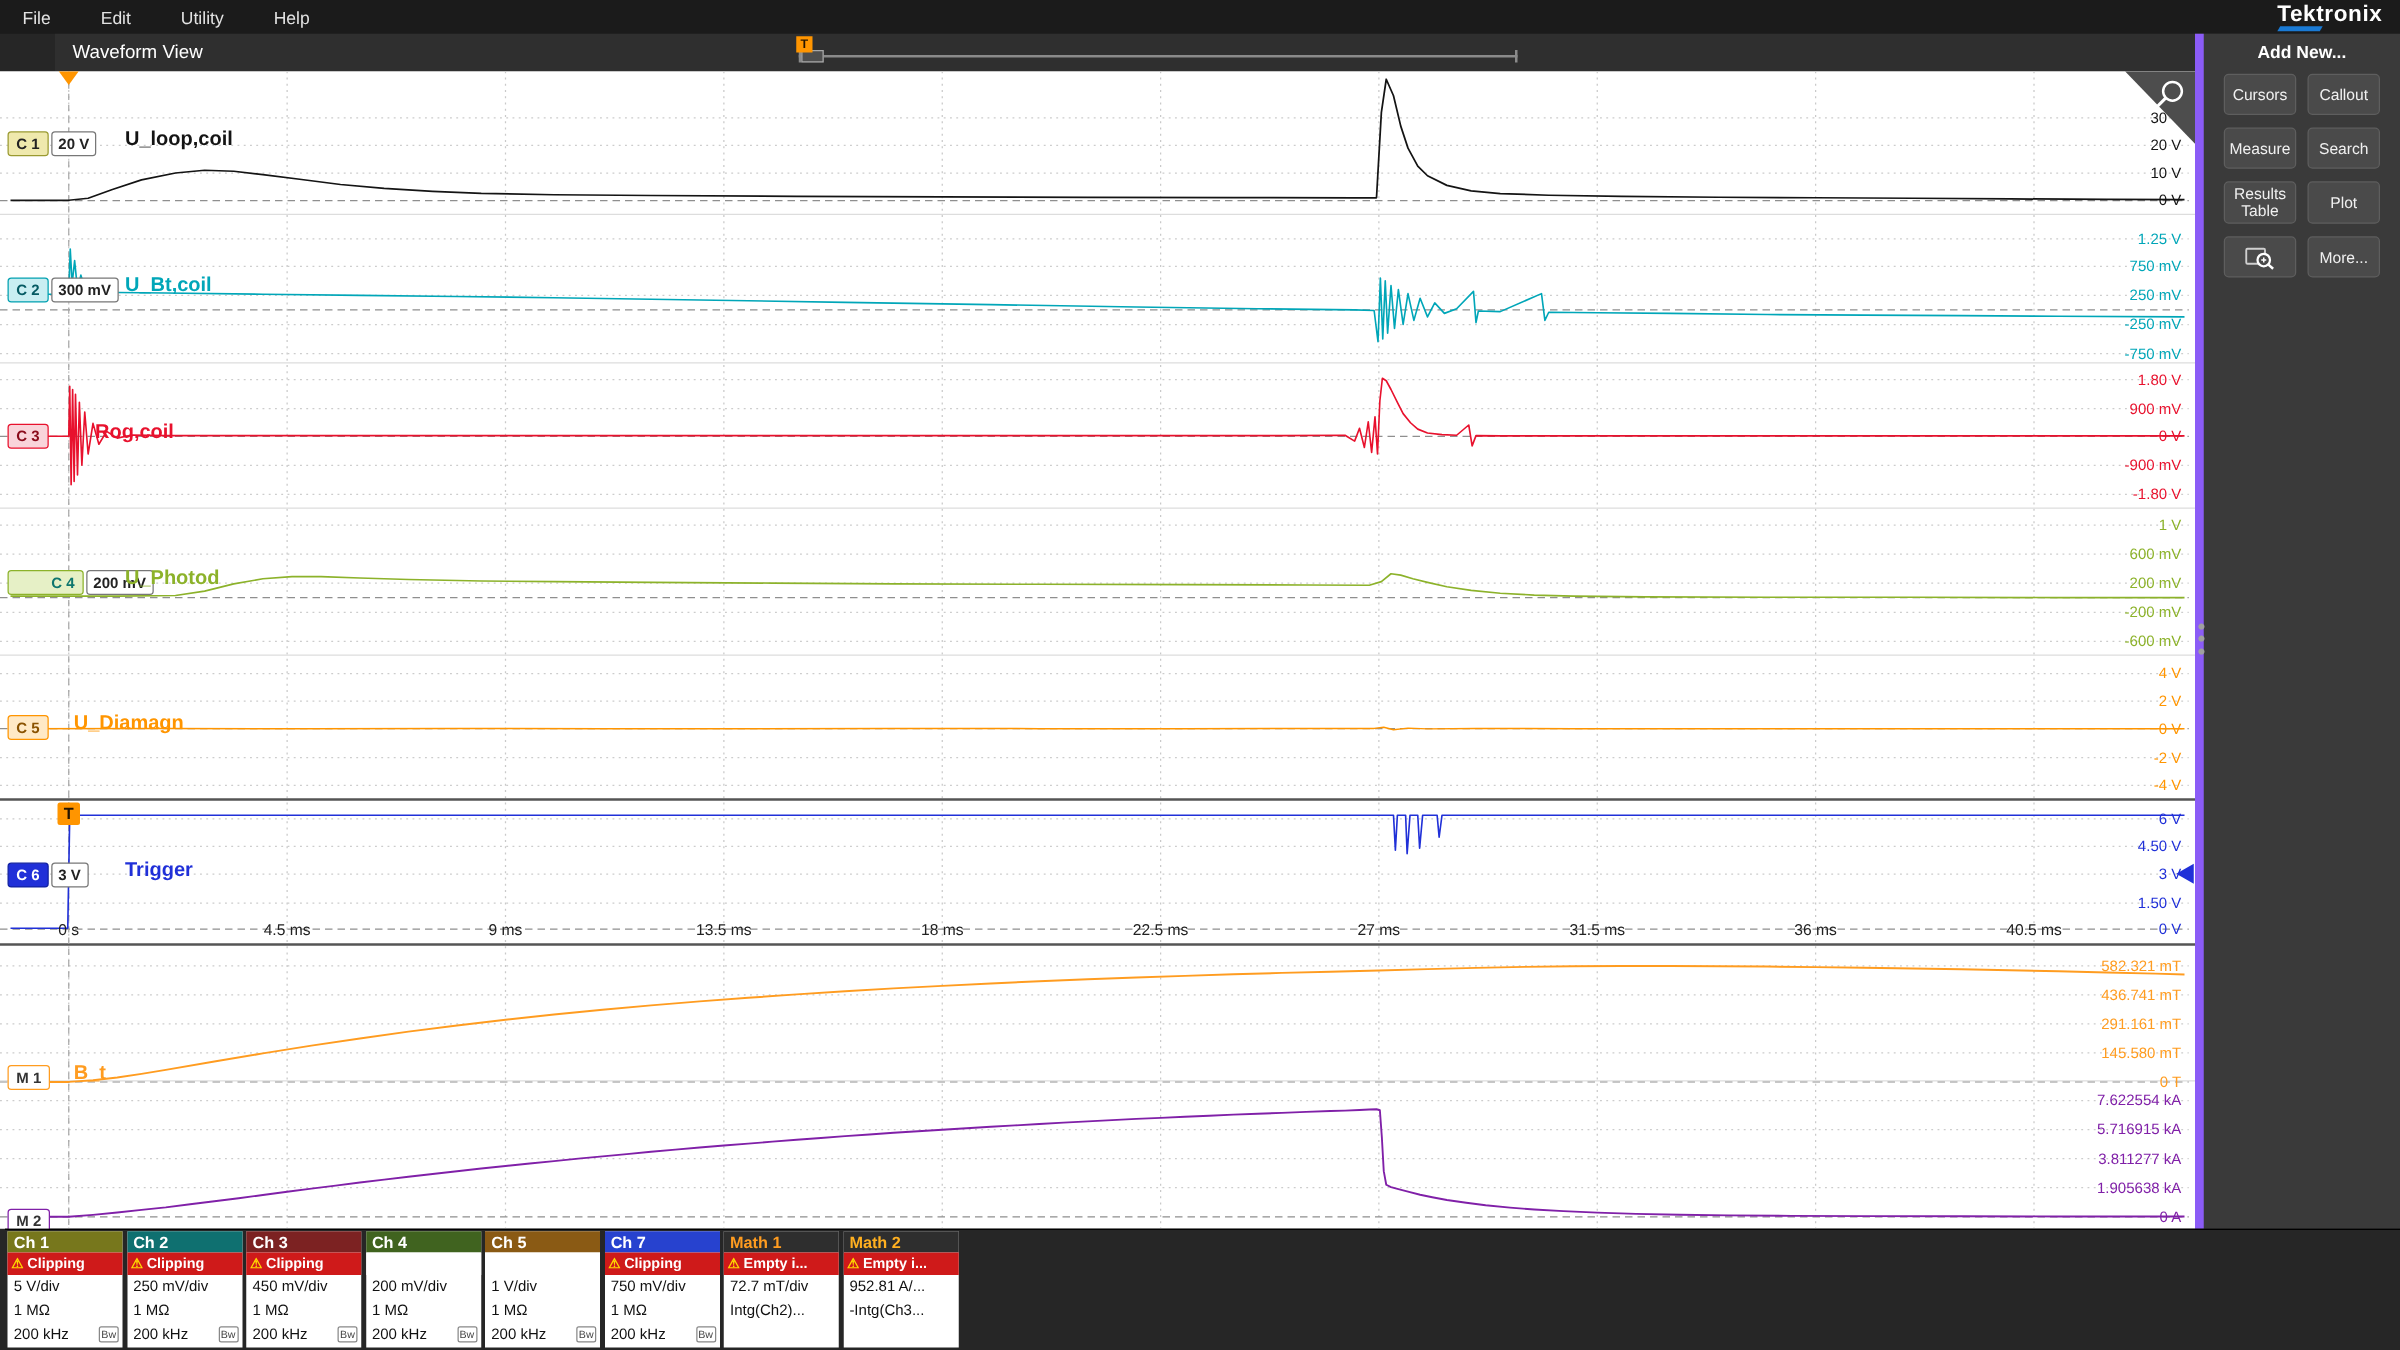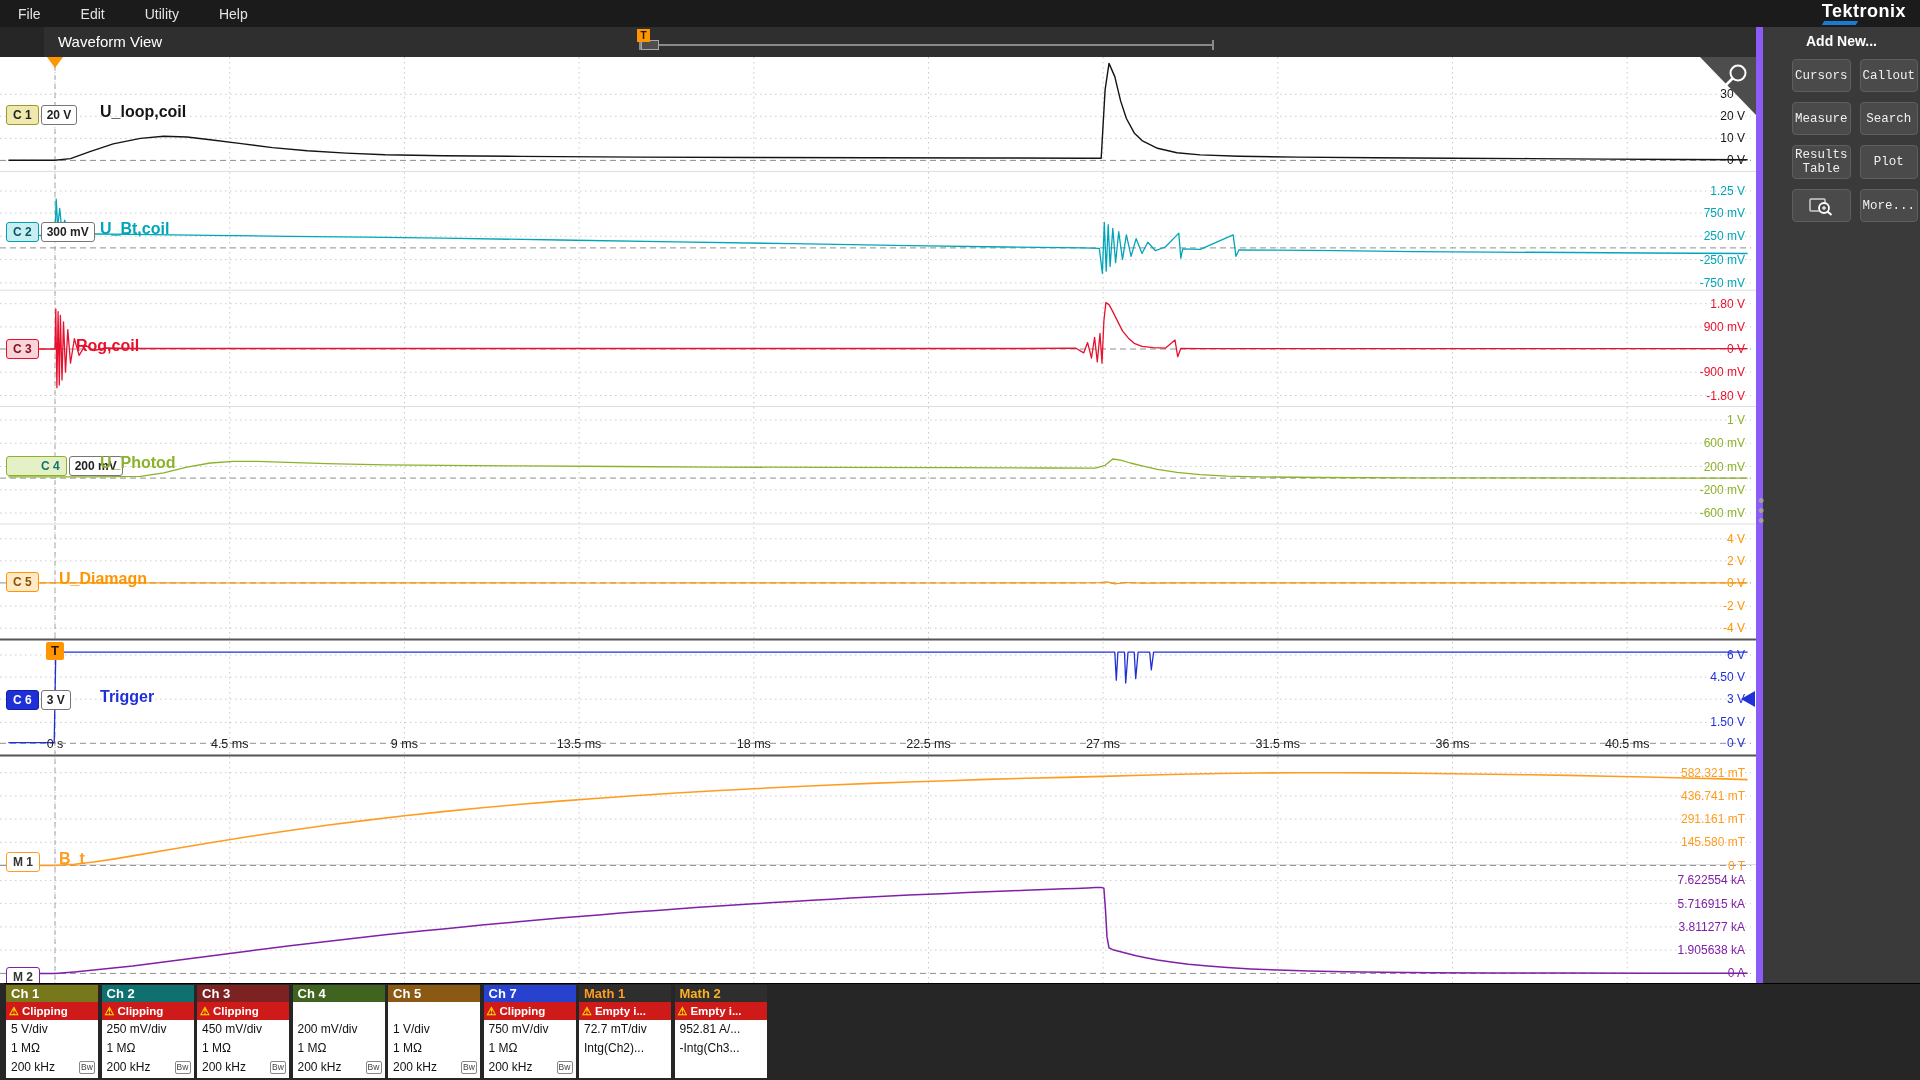--- a/index.html
+++ b/index.html
@@ -36,21 +36,21 @@
   .plot-overlay { position:absolute; left:0; top:57px; width:1756px; height:926px; pointer-events:none; }
   .chrow { position:absolute; left:6px; height:22px; display:flex; align-items:center; pointer-events:auto; }
   .chip { display:inline-block; height:20px; line-height:18px; font-size:12px; font-weight:bold; border:1px solid #888; border-radius:3px; padding:0 6px; }
   .chipval { display:inline-block; height:20px; line-height:18px; font-size:12px; font-weight:bold; background:#fff; color:#222; border:1px solid #777; border-radius:3px; padding:0 5px; margin-left:2px; }
   .trlabel { position:absolute; height:22px; line-height:22px; font-size:16px; font-weight:bold; white-space:nowrap; }
   .tmark { position:absolute; left:46px; top:585px; width:18px; height:18px; background:#ff9500; color:#241400; font-weight:bold; font-size:13px; text-align:center; line-height:18px; border-radius:2px; pointer-events:auto; }
 
   
   .sidebar { position:absolute; left:1756px; top:27px; width:164px; height:956px; background:#3a3a3a; border-left:7px solid #8b5cf6; }
   .sidebar-title { color:#fff; font-weight:bold; font-size:14px; text-align:center; padding:6px 0 10px; }
-  .sidebar-grid { display:grid; grid-template-columns:1fr 1fr; gap:10px 9px; padding:0 29px;font-family:Liberation Mono, monospace; }
+  .sidebar-grid { display:grid; grid-template-columns:1fr 1fr; gap:10px 9px; padding:0 16px; }
   .side-btn { min-height:33px; background:#4a4a4a; border:1px solid #5e5e5e; border-radius:4px; color:#f0f0f0; font-size:12.5px; display:flex; align-items:center; justify-content:center; text-align:center; line-height:14px; padding:2px; cursor:default; }
   .grip { position:absolute; left:1758px; top:496px; width:6px; height:30px; color:#a0a0a0; font-size:18px; line-height:10px; }
   .grip::before { content:"\2022\A\2022\A\2022"; white-space:pre; }
 
   
   .bottombar { position:absolute; left:4px; top:983px; width:1920px; height:97px; background:#262626; border-top:1px solid #000; }
   .ch-card { position:absolute; top:1px; width:92px; height:93px; background:#fff; cursor:default; }
   .ch-head { height:17px; font-size:13px; font-weight:bold; color:#fff; padding:0 5px; line-height:17px; }
   .ch-warn { height:18px; background:#cf1a1a; color:#fff; font-size:11.5px; font-weight:bold; line-height:18px; padding:0 3px; white-space:nowrap; overflow:hidden; }
   .ch-warn .wicon { color:#ffd900; margin-right:3px; font-size:11px; }

